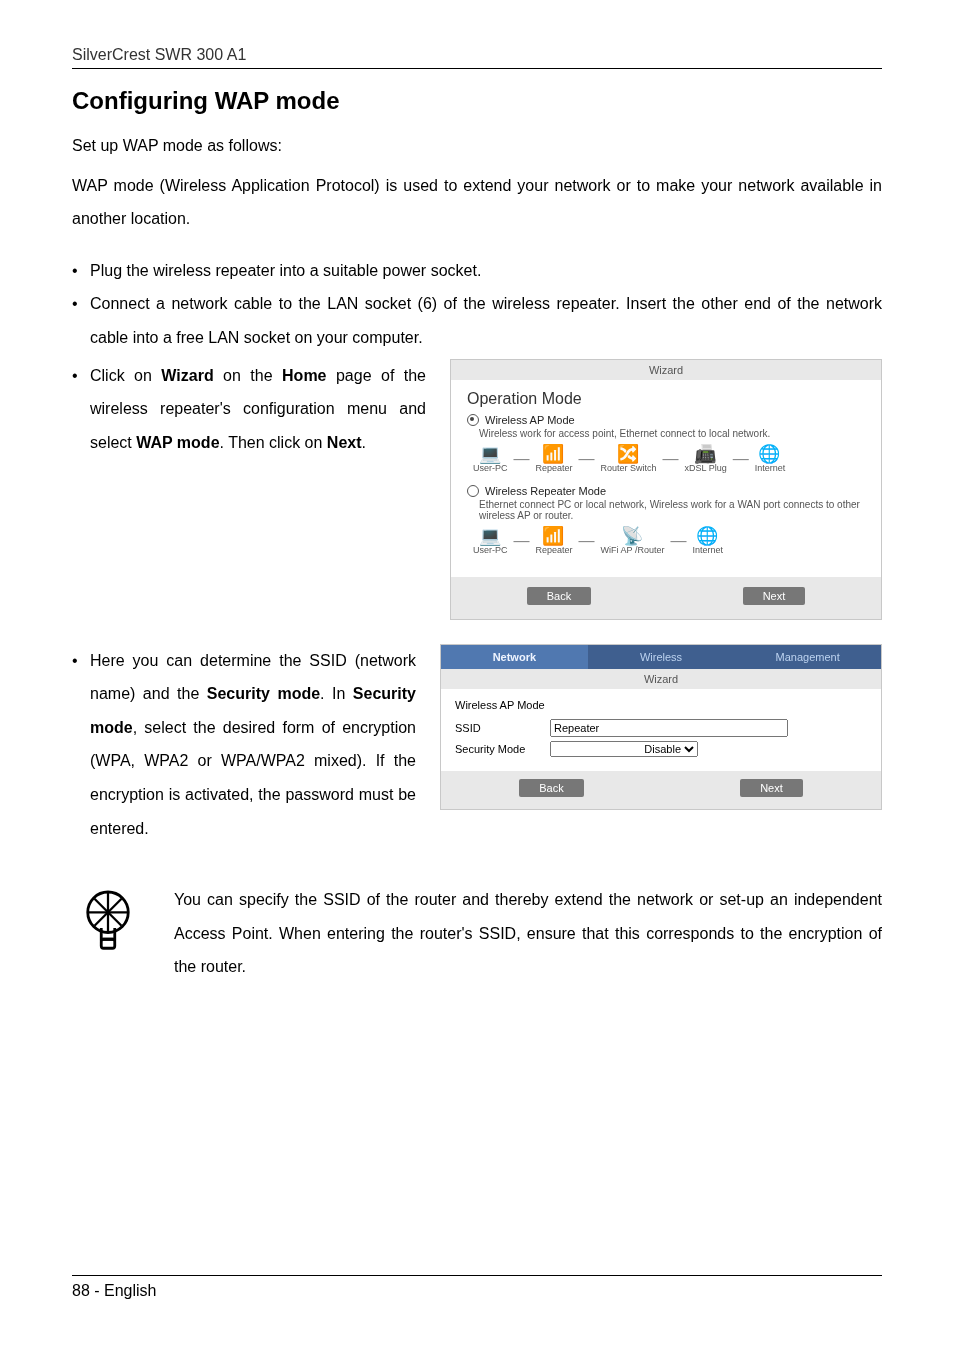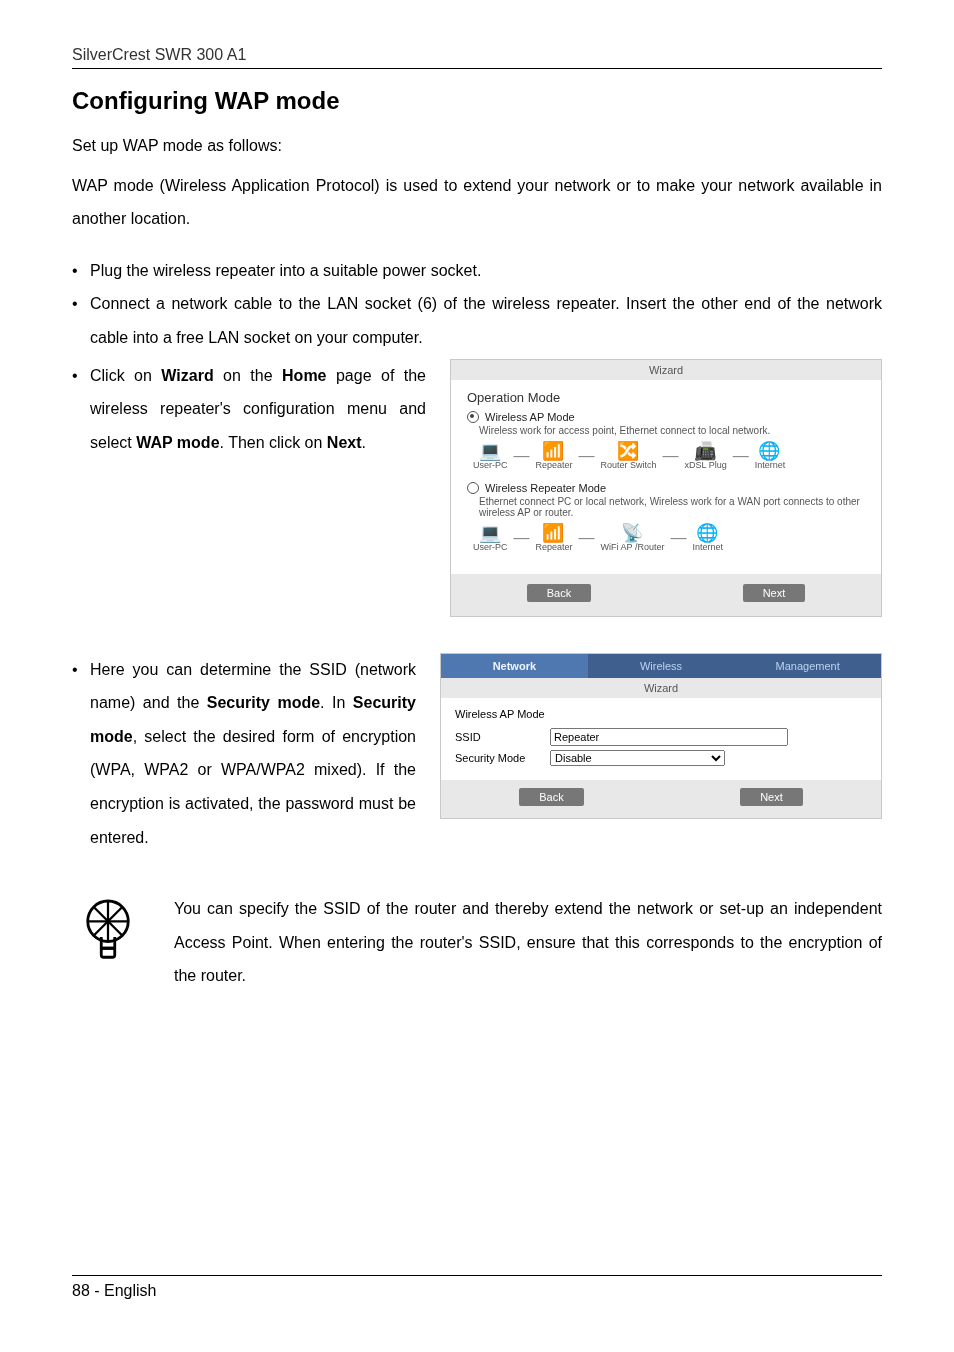--- a/index.html
+++ b/index.html
@@ -196,22 +196,23 @@
   }
   .ap-row .lbl {
     width: 95px;
   }
   .ap-row input[type=text] {
     width: 230px;
     font-size: 11px;
     padding: 1px 2px;
   }
   .ap-row select {
-    width: 175px;
-    font-size: 11px;
+    width: 148px;
+    font-size: 11px;
+    text-align: right;
   }
   .ap-btns {
     display: flex;
     justify-content: space-around;
     padding: 8px 0 12px 0;
     background: #e8e8e8;
   }
 
   
   .note-row {
@@ -264,21 +265,21 @@
       <ul class="bullets">
         <li>
           <span>Click on </span><b>Wizard</b><span> on the </span><b>Home</b><span> page of the wireless repeater's configuration menu and select </span><b>WAP mode</b><span>. Then click on </span><b>Next</b><span>.</span>
         </li>
       </ul>
     </div>
     <div class="col-image">
       <div class="wizard-panel">
         <div class="wizard-title">Wizard</div>
         <div class="wizard-body">
-          <div style="font-size:13px;margin-bottom:6px;">Operation Mode</div>
+          <div style="font-size:16px;margin-bottom:6px;">Operation Mode</div>
 
           <div class="mode-block">
             <div class="mode-head">
               <span class="radio checked"></span>
               <span class="mode-title">Wireless AP Mode</span>
             </div>
             <div class="mode-desc">Wireless work for access point, Ethernet connect to local network.</div>
             <div class="mode-icons">
               <div class="seg">
                   <span class="ico">💻</span>
@@ -337,21 +338,21 @@
           </div>
         </div>
         <div class="btn-row">
           <div class="btn">Back</div>
           <div class="btn">Next</div>
         </div>
       </div>
     </div>
   </div>
 
-  <div class="row" style="margin-top:36px;">
+  <div class="row" style="margin-top:24px;">
     <div class="col-text">
       <ul class="bullets">
         <li>
           <span>Here you can determine the SSID (network name) and the </span><b>Security mode</b><span>. In </span><b>Security mode</b><span>, select the desired form of encryption (WPA, WPA2 or WPA/WPA2 mixed). If the encryption is activated, the password must be entered.</span>
         </li>
       </ul>
     </div>
     <div class="col-image">
       <div class="ap-panel">
         <div class="ap-tabs">

